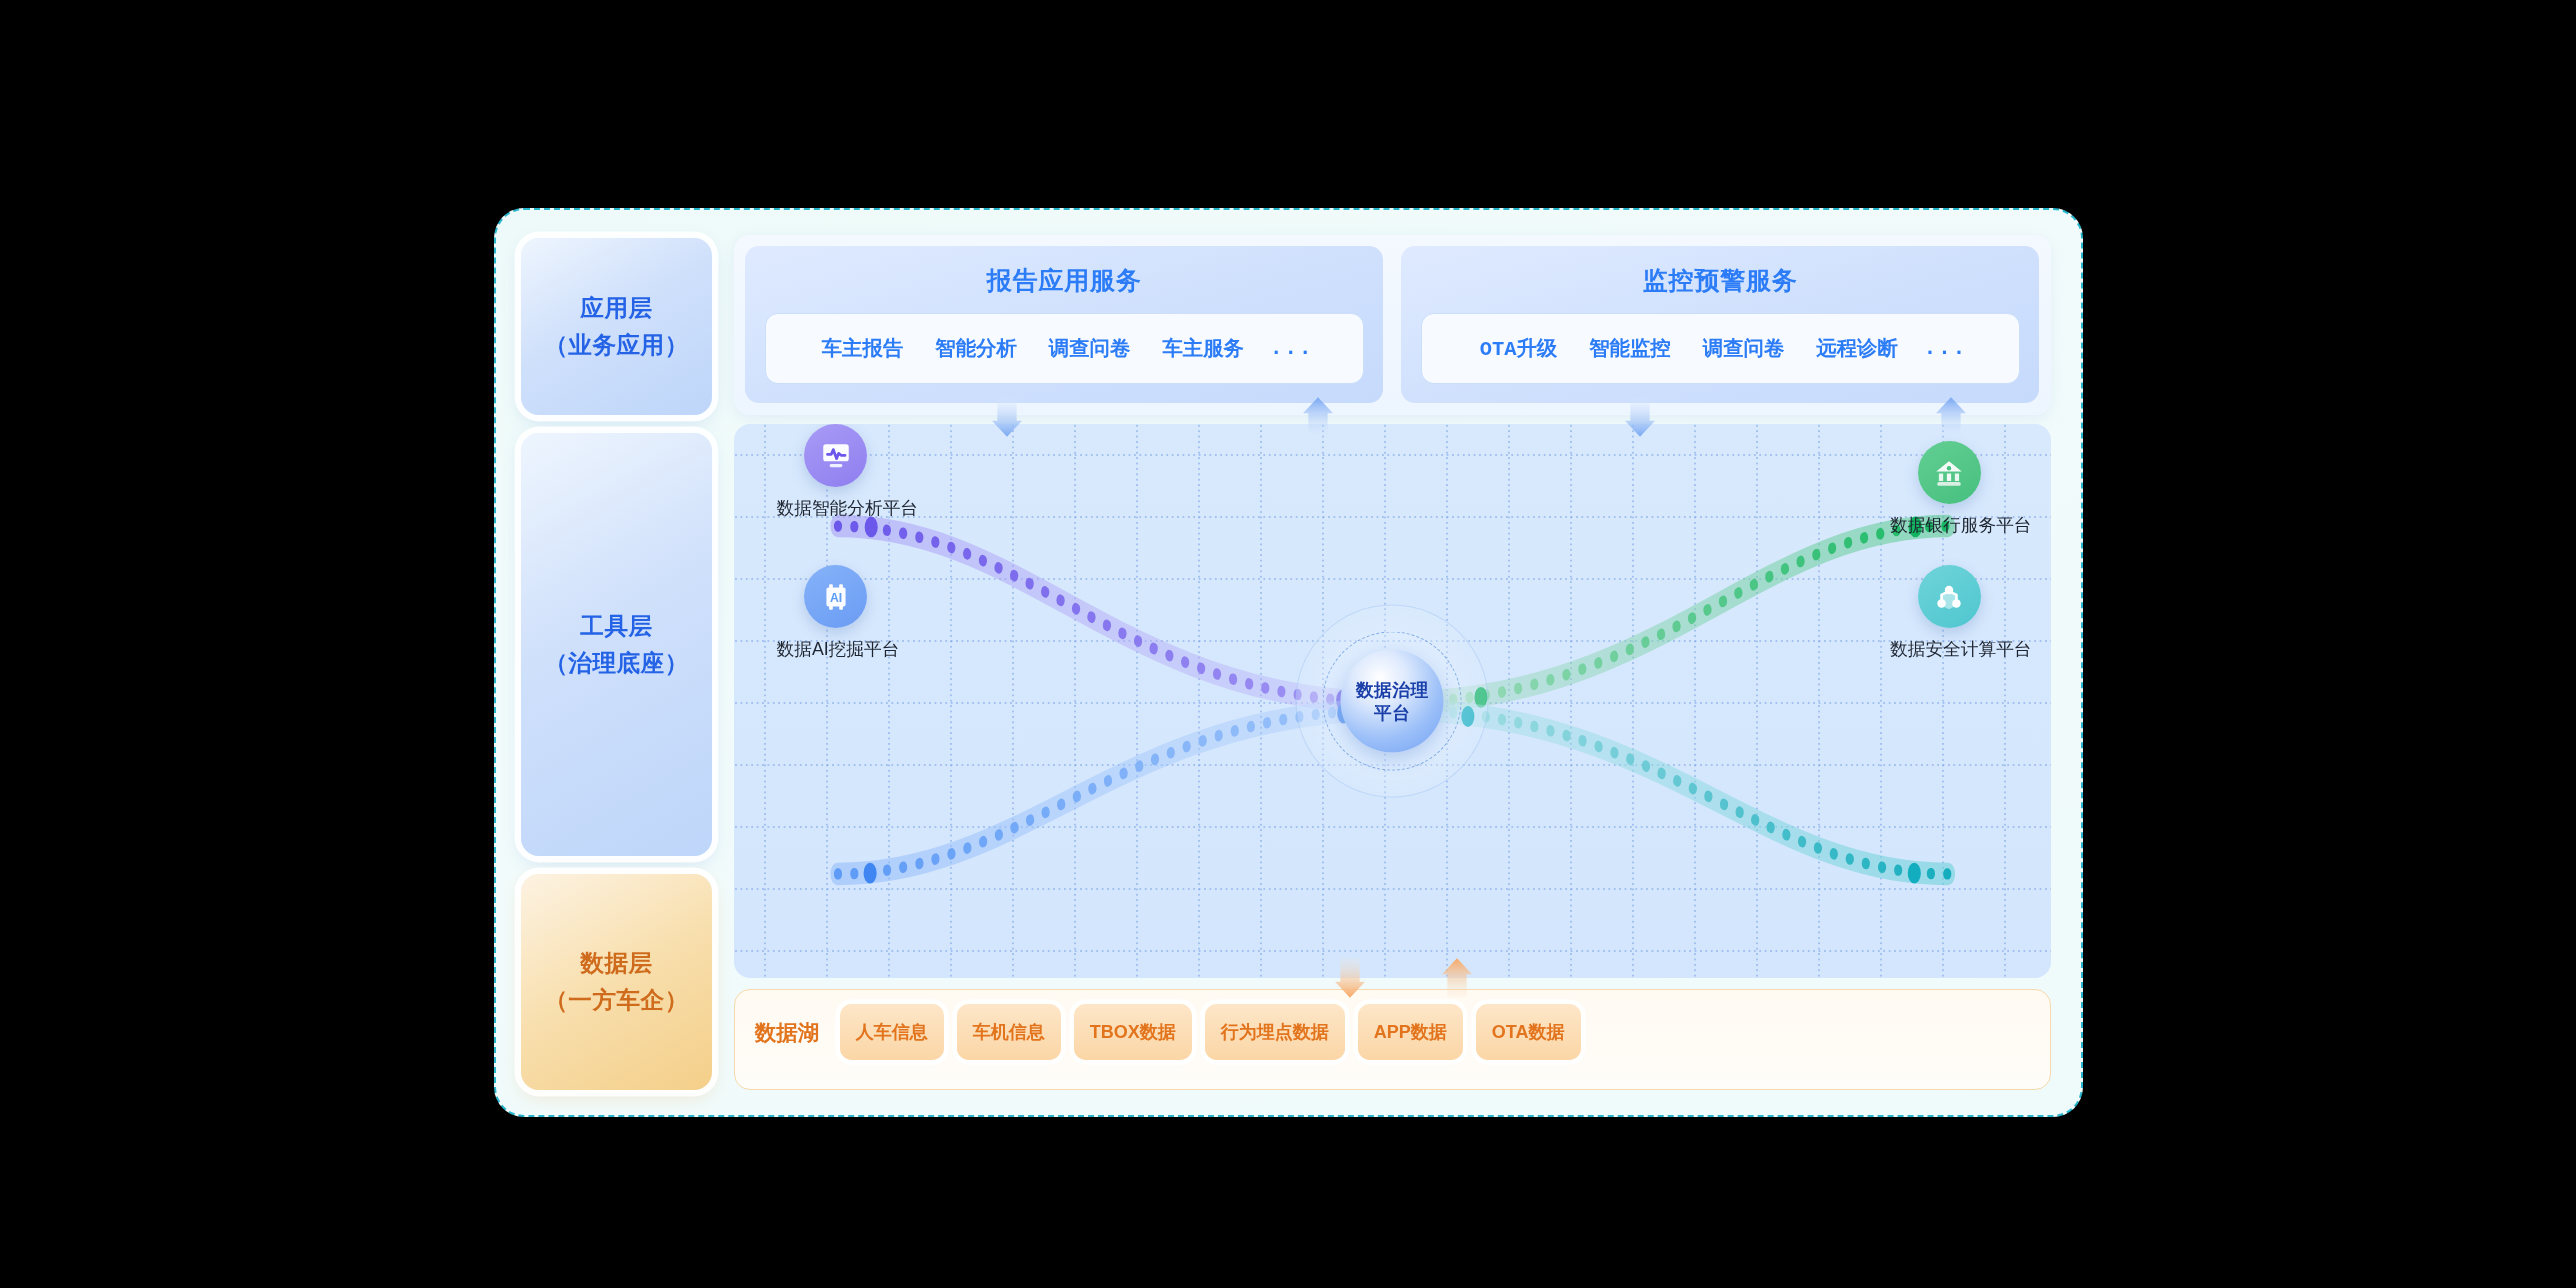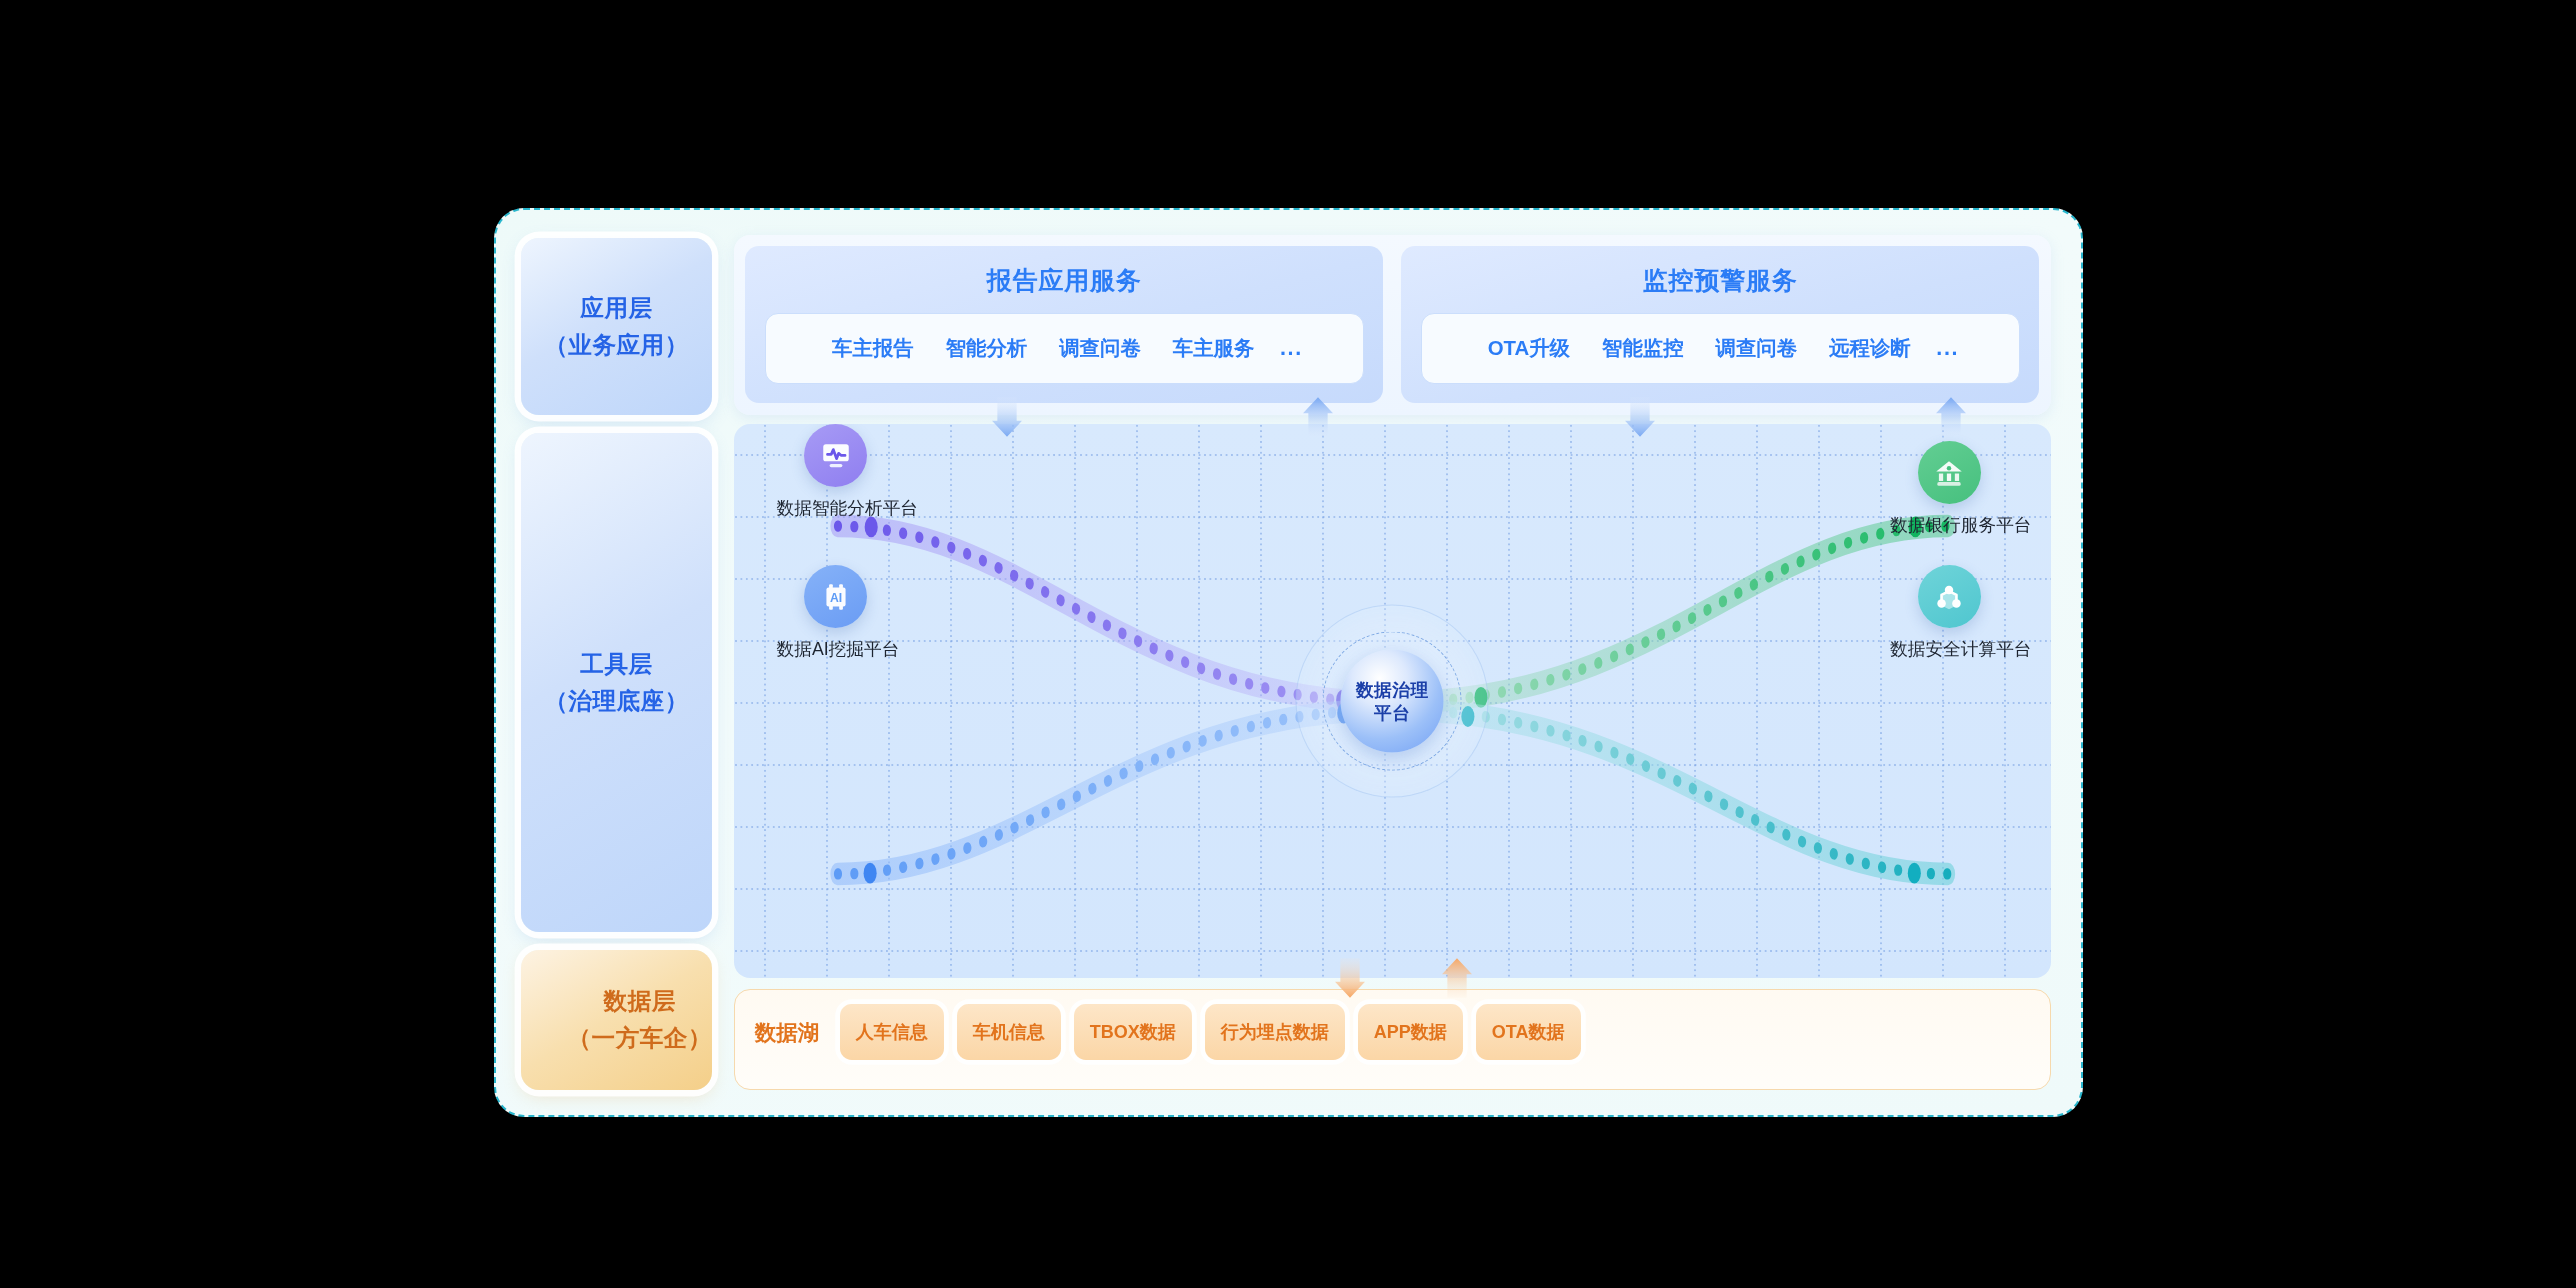--- a/index.html
+++ b/index.html
@@ -51,39 +51,40 @@
     color: #2563e6;
     box-shadow: 0 0 0 6.4px rgba(255,255,255,.92), 0 5.4px 18px rgba(120,170,230,.30);
   }
   .layer-chip.orange {
     background: linear-gradient(150deg,#fdf3e3 0%, #f8dfae 48%, #f4cf89 100%);
     color: #cf6b1c;
     box-shadow: 0 0 0 6.4px rgba(255,255,255,.92), 0 5.4px 18px rgba(230,180,110,.32);
   }
   #chip-app   { height: 177px; }
   #chip-tool  { flex: 1 1 auto; min-height: 370px; }
-  #chip-data  { height: 140px; justify-content: flex-end; }
+  #chip-data  { height: 216px; }
 
   
   #layer-stack {
     flex: 1 1 auto;
     display: flex;
     flex-direction: column;
     gap: 0;
     min-width: 0;
   }
 
   
   #app-layer-wrap {
     background: linear-gradient(180deg,#f4f9ff 0%, #edf5ff 100%);
     border-radius: 16px;
     padding: 10.7px 11.8px 11.8px 11.8px;
     display: flex;
     gap: 18px;
     box-shadow: 0 3.2px 13px rgba(150,185,235,.18);
+    font-family: Liberation Mono, monospace;
   }
   .app-card {
     flex: 1 1 0;
     background: linear-gradient(165deg,#dfeaff 0%, #cfe0fd 55%, #c6dafc 100%);
     border-radius: 14px;
     padding: 18px 19.3px 19.3px 19.3px;
     min-width: 0;
   }
   .app-card-title {
     text-align: center;

